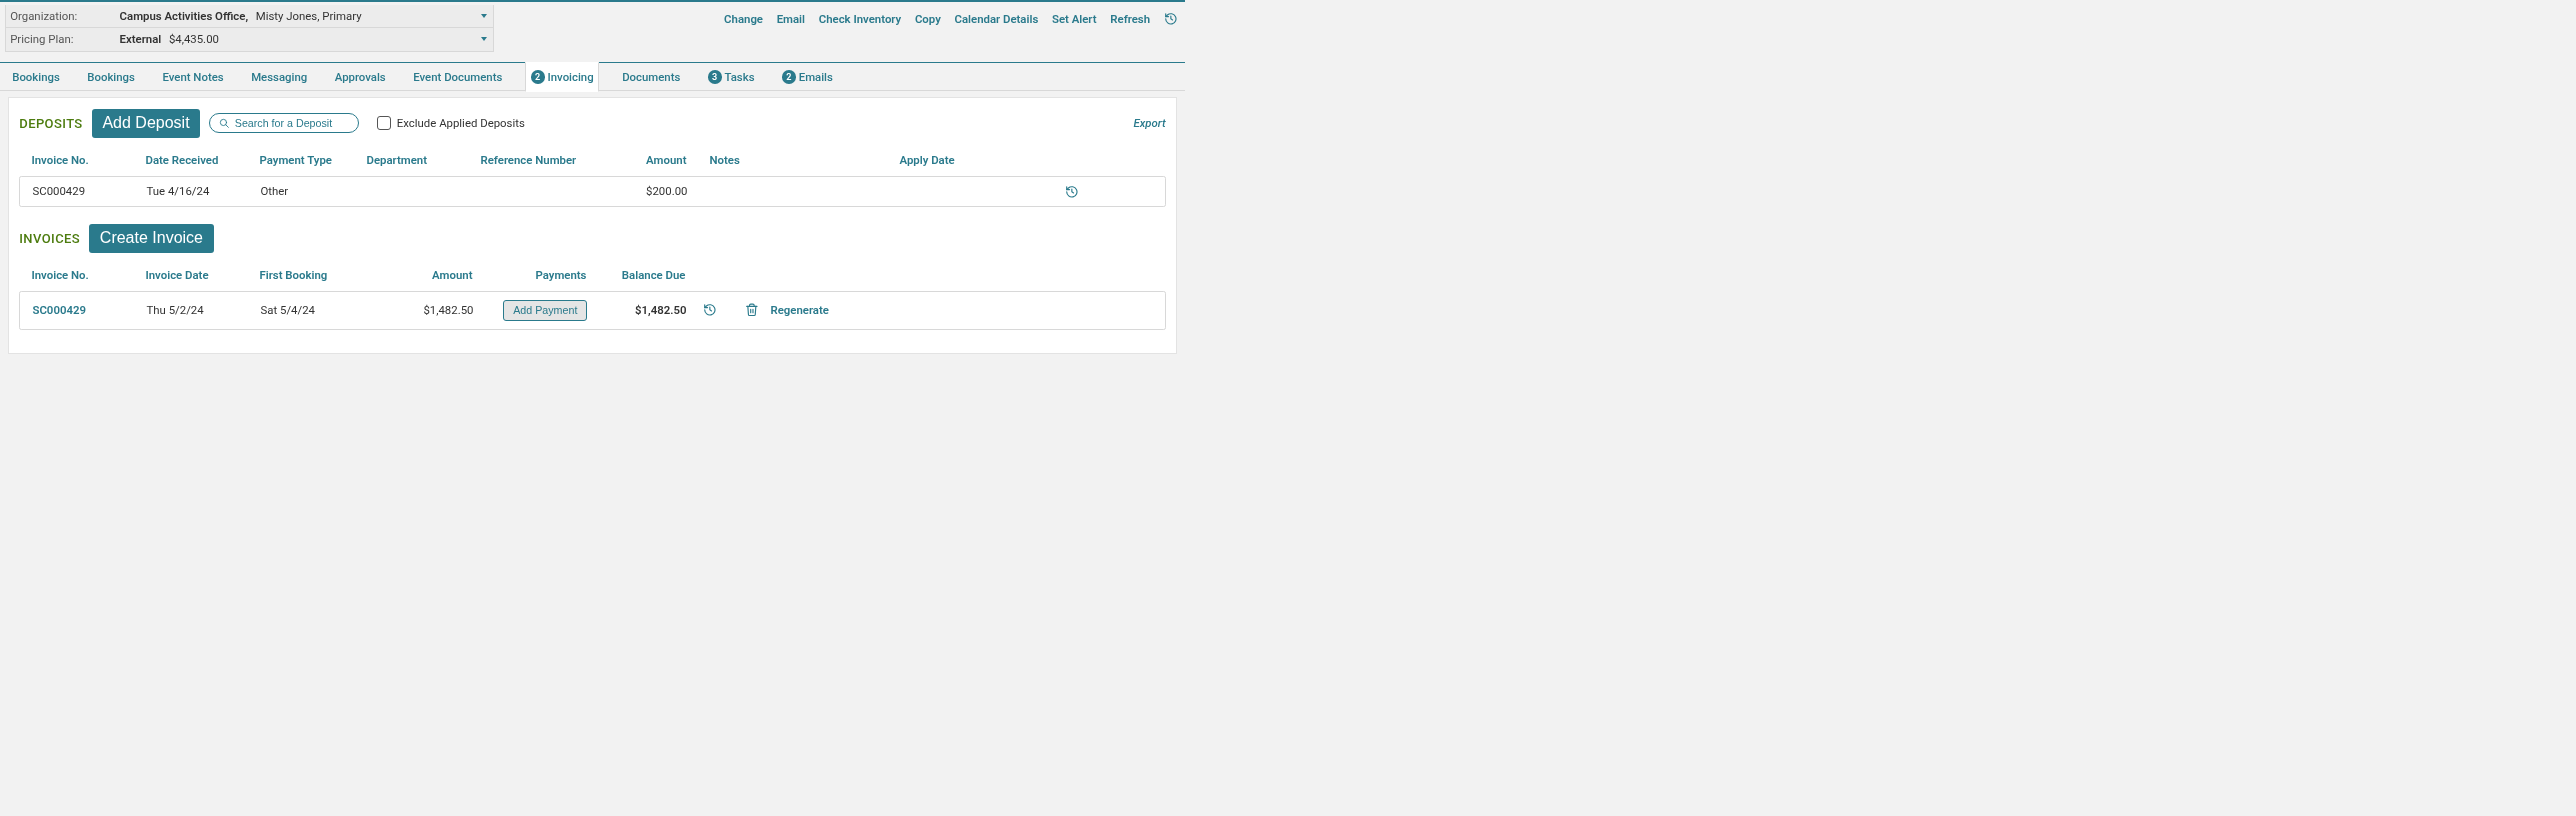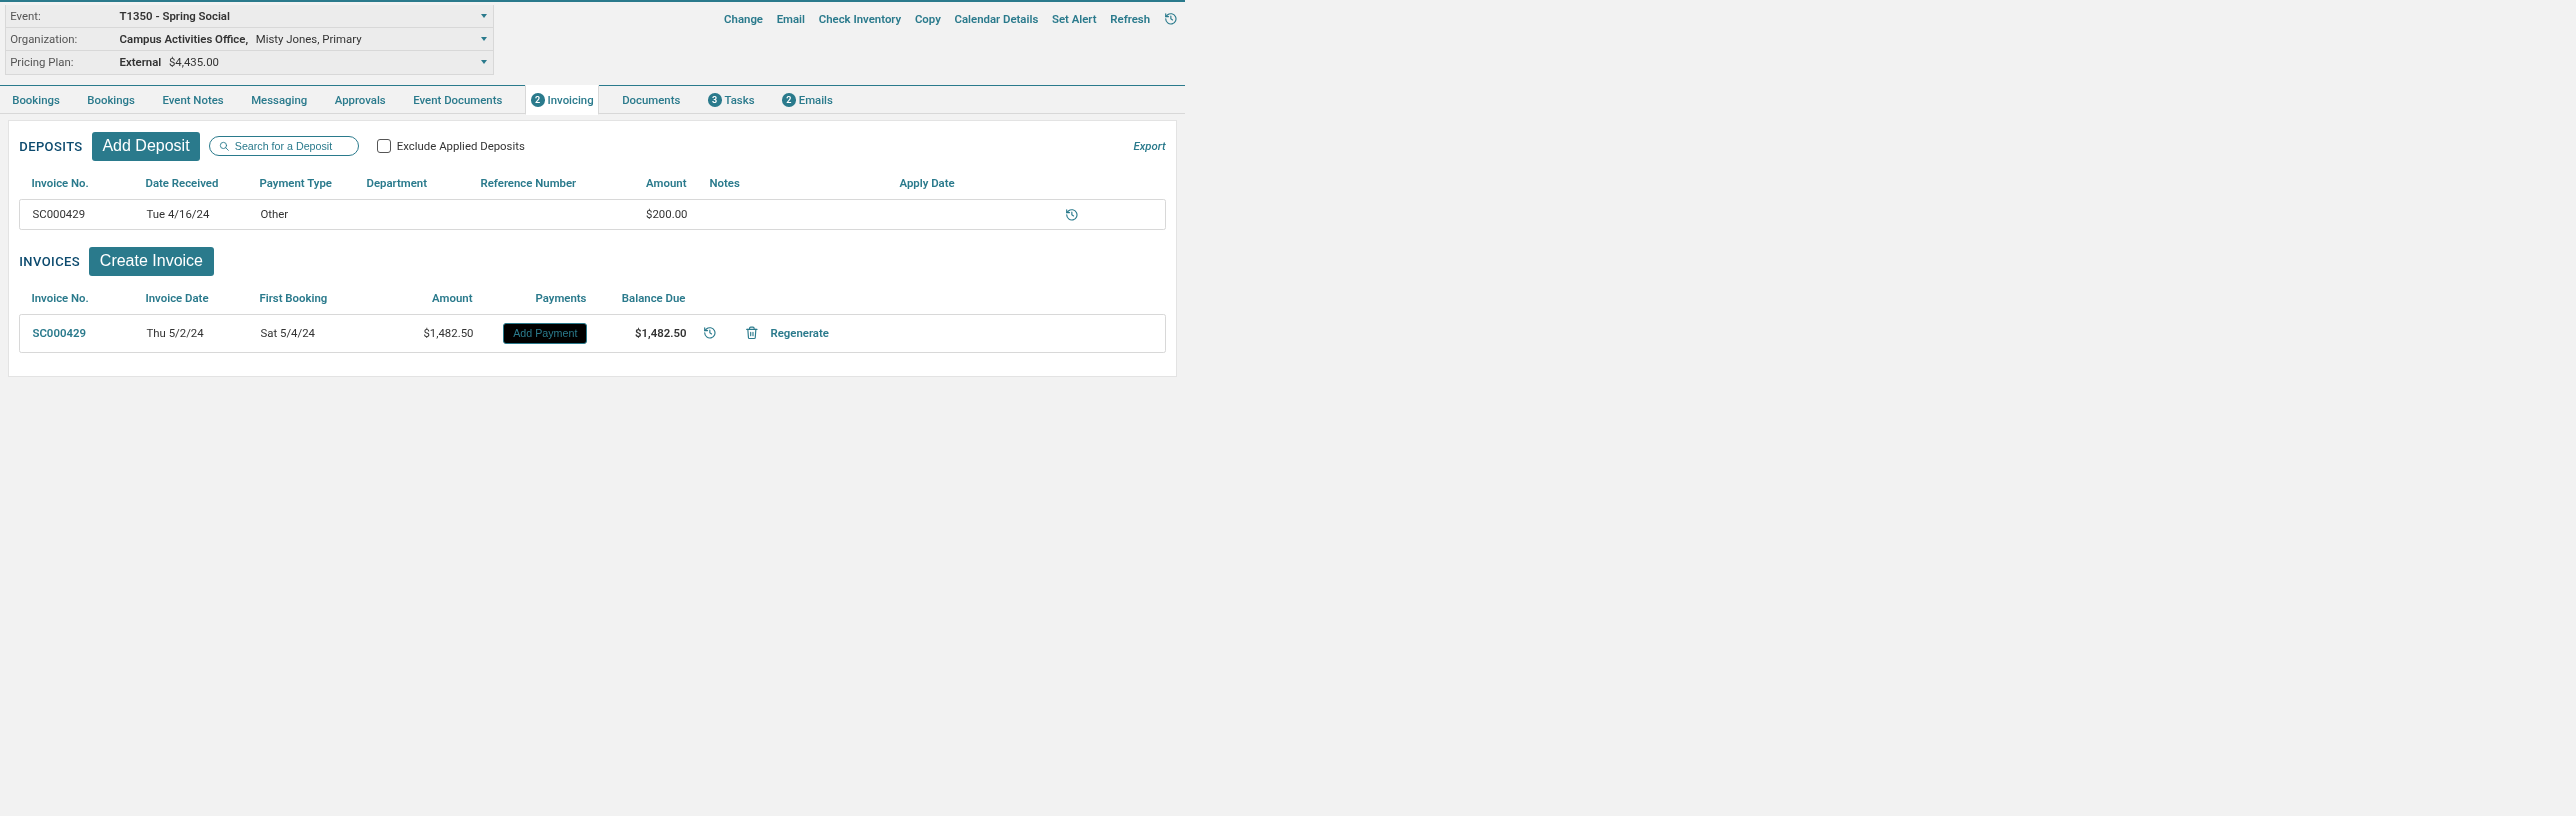--- a/index.html
+++ b/index.html
@@ -119,37 +119,37 @@
   border: 0.8px solid #e3e3e3;
 }
 .section-head {
   display: flex;
   align-items: center;
   gap: 9.1px;
   margin-bottom: 7.6px;
 }
 .section-head.first { justify-content: flex-start;}
 .section-title {
-  color: #0c4a6e;
+  color: #4d7c0f;
   font-size: 13px;
   letter-spacing: 0.4px;
   font-weight: 500;
 }
 .btn {
   background: #2a7a8c;
   color: #fff;
   border: none;
   border-radius: 3px;
   padding: 5.3px 10.7px;
   font-size: 16px;
   cursor: pointer;
   font-weight: 500;
 }
 .btn-outline {
-  background: #000000;
+  background: #e5e5e5;
   color: #2a7a8c;
   border: 0.8px solid #2a7a8c;
   border-radius: 3px;
   padding: 3.8px 9.1px;
   font-size: 10.7px;
   cursor: pointer;
   font-weight: 500;
 }
 .search-wrap {
   display: flex;
@@ -201,27 +201,20 @@
 .section-gap { height: 17px; }
 .deposits-bar { display:flex; align-items:center; width:100%; gap:9.1px;}
 </style>
 </head>
 <body>
 
 <div class="page">
   <div class="top-border"></div>
   <div class="hdr-wrap">
     <div class="info-block">
-      <div class="info-row">
-        <div class="info-label">Event:</div>
-        <div class="info-val">
-            <span class="bold">T1350 - Spring Social</span>
-          </div>
-        <span class="chev"></span>
-      </div>
       <div class="info-row">
         <div class="info-label">Organization:</div>
         <div class="info-val">
           <span class="bold">Campus Activities Office,</span>
           <span>Misty Jones,  Primary</span>
         </div>
         <span class="chev"></span>
       </div>
       <div class="info-row">
         <div class="info-label">Pricing Plan:</div>

